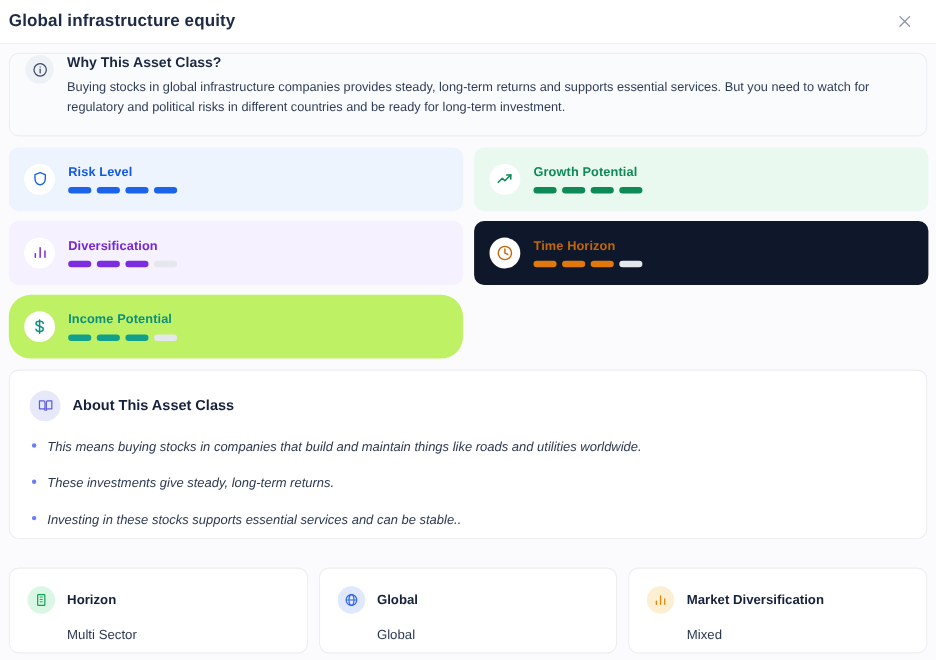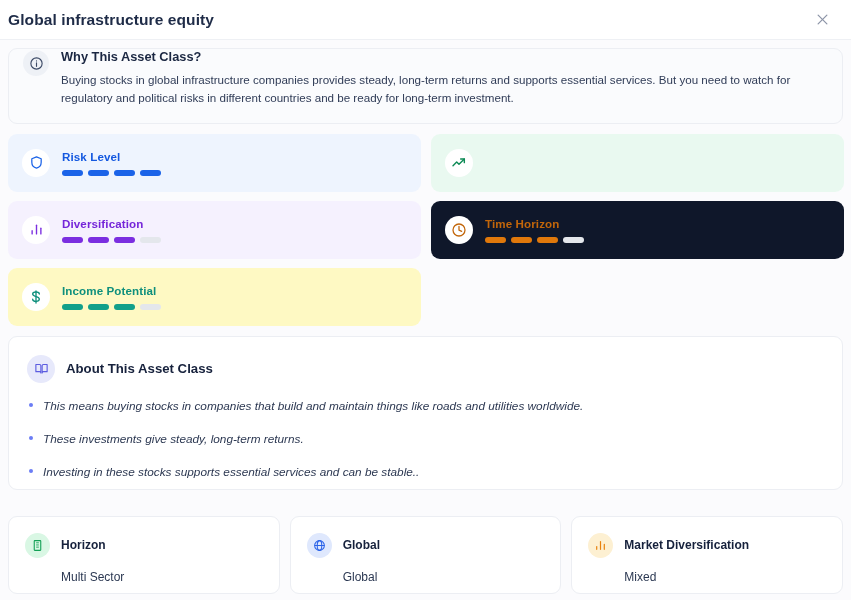--- a/index.html
+++ b/index.html
@@ -83,21 +83,21 @@
 
   
   .m-risk   { background: #eef4fe; }
   .m-risk .metric-label { color: #1458e0; }
   .m-growth { background: #e9f9f0; }
   .m-growth .metric-label { color: #0f8a53; }
   .m-div    { background: #f5f1fe; }
   .m-div .metric-label { color: #7526d9; }
   .m-time   { background: #0f172a; }
   .m-time .metric-label { color: #c2660a; }
-  .m-income { background: #fef9c3; }
+  .m-income { background: #bef264; border-radius: 20px; }
   .m-income .metric-label { color: #0e8f7c; }
 
   
   .about-card {
     padding: 18px 20px 8px 18px;
     margin-bottom: 26px;
   }
   .about-head { display: flex; align-items: center; gap: 11px; margin-bottom: 16px; }
   .about-icon {
     width: 28px; height: 28px; border-radius: 50%;
@@ -195,20 +195,29 @@
             </div>
         </div>
       </div>
 
       <div class="metric m-growth">
         <div class="metric-icon">
           <svg width="16" height="16" viewBox="0 0 24 24" fill="none" stroke="#0d8a55" stroke-width="2.1" stroke-linecap="round" stroke-linejoin="round">
             <polyline points="3,16 8.5,10.5 12,14 20,6"></polyline>
             <polyline points="14.5,6 20,6 20,11.5"></polyline>
           </svg>
+        </div>
+        <div class="metric-body">
+          <div class="metric-label">Growth Potential</div>
+          <div class="segments">
+              <span class="seg" style="background: rgb(13, 138, 85);"></span>
+              <span class="seg" style="background: rgb(13, 138, 85);"></span>
+              <span class="seg" style="background: rgb(13, 138, 85);"></span>
+              <span class="seg" style="background: rgb(13, 138, 85);"></span>
+            </div>
         </div>
       </div>
 
       <div class="metric m-div">
         <div class="metric-icon">
           <svg width="15" height="15" viewBox="0 0 24 24" fill="none" stroke="#7b2ee0" stroke-width="2.2" stroke-linecap="round">
             <line x1="5" y1="14" x2="5" y2="19"></line>
             <line x1="12" y1="5" x2="12" y2="19"></line>
             <line x1="19" y1="10" x2="19" y2="19"></line>
           </svg>

